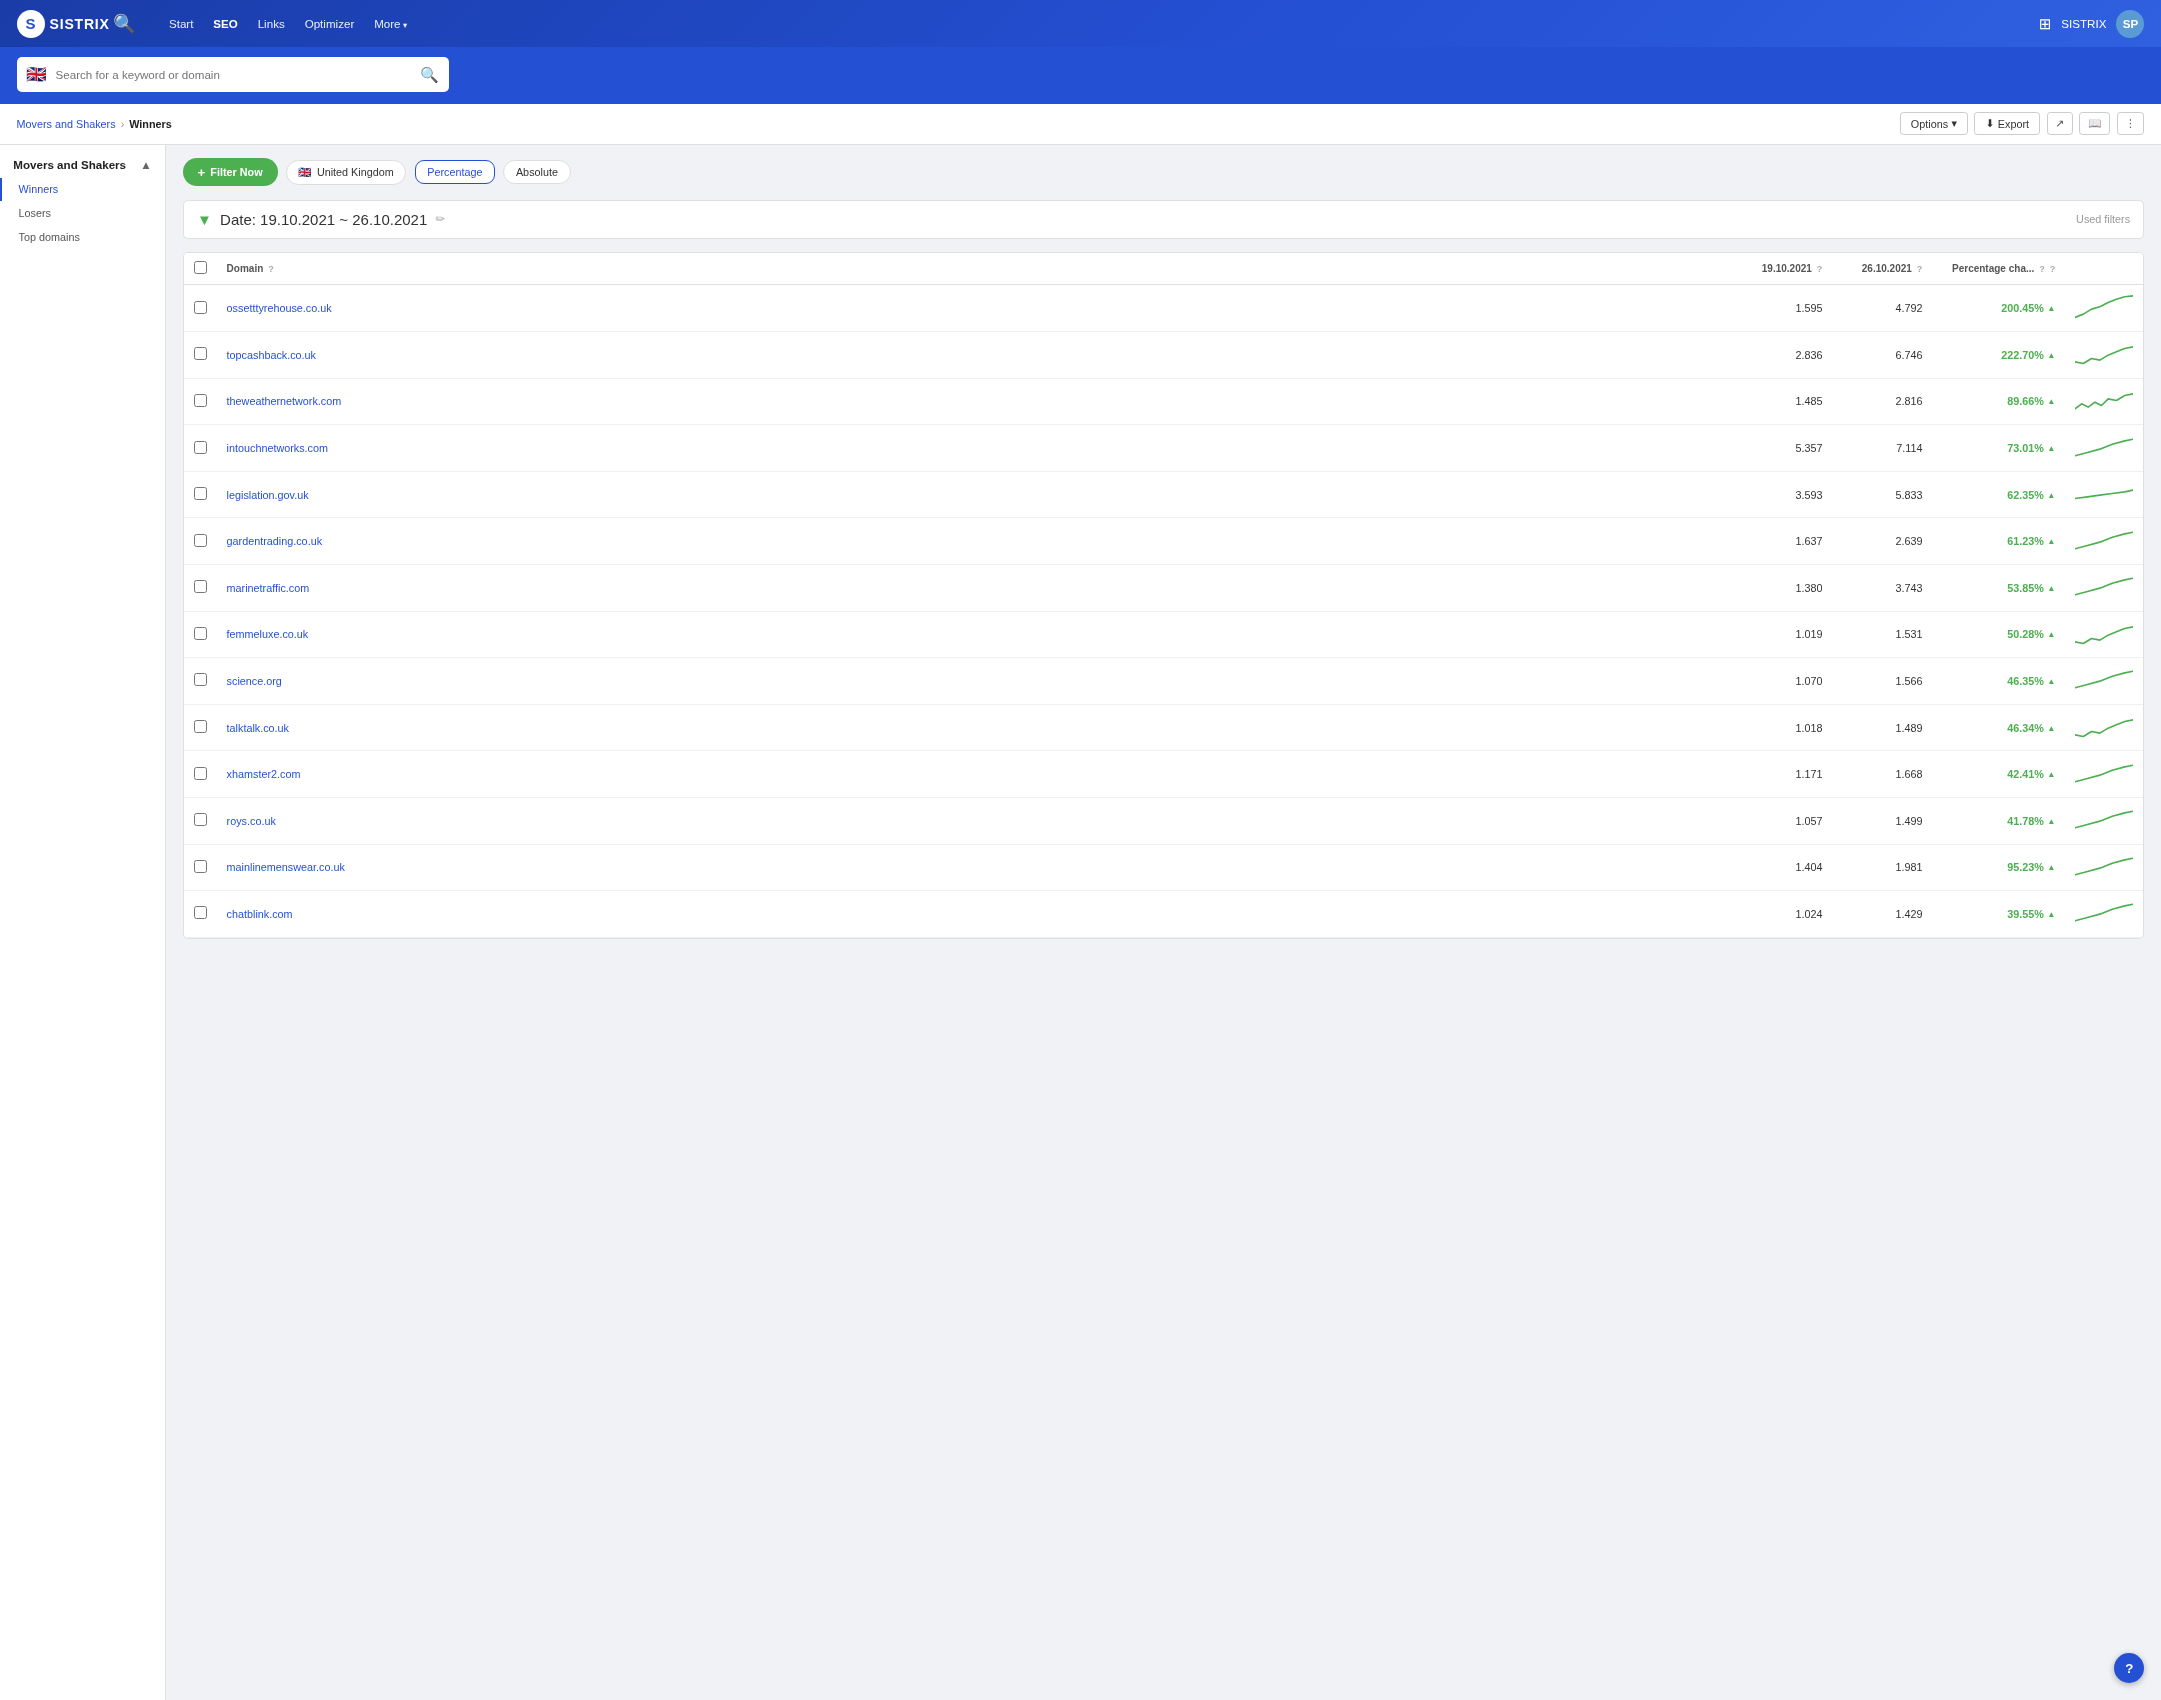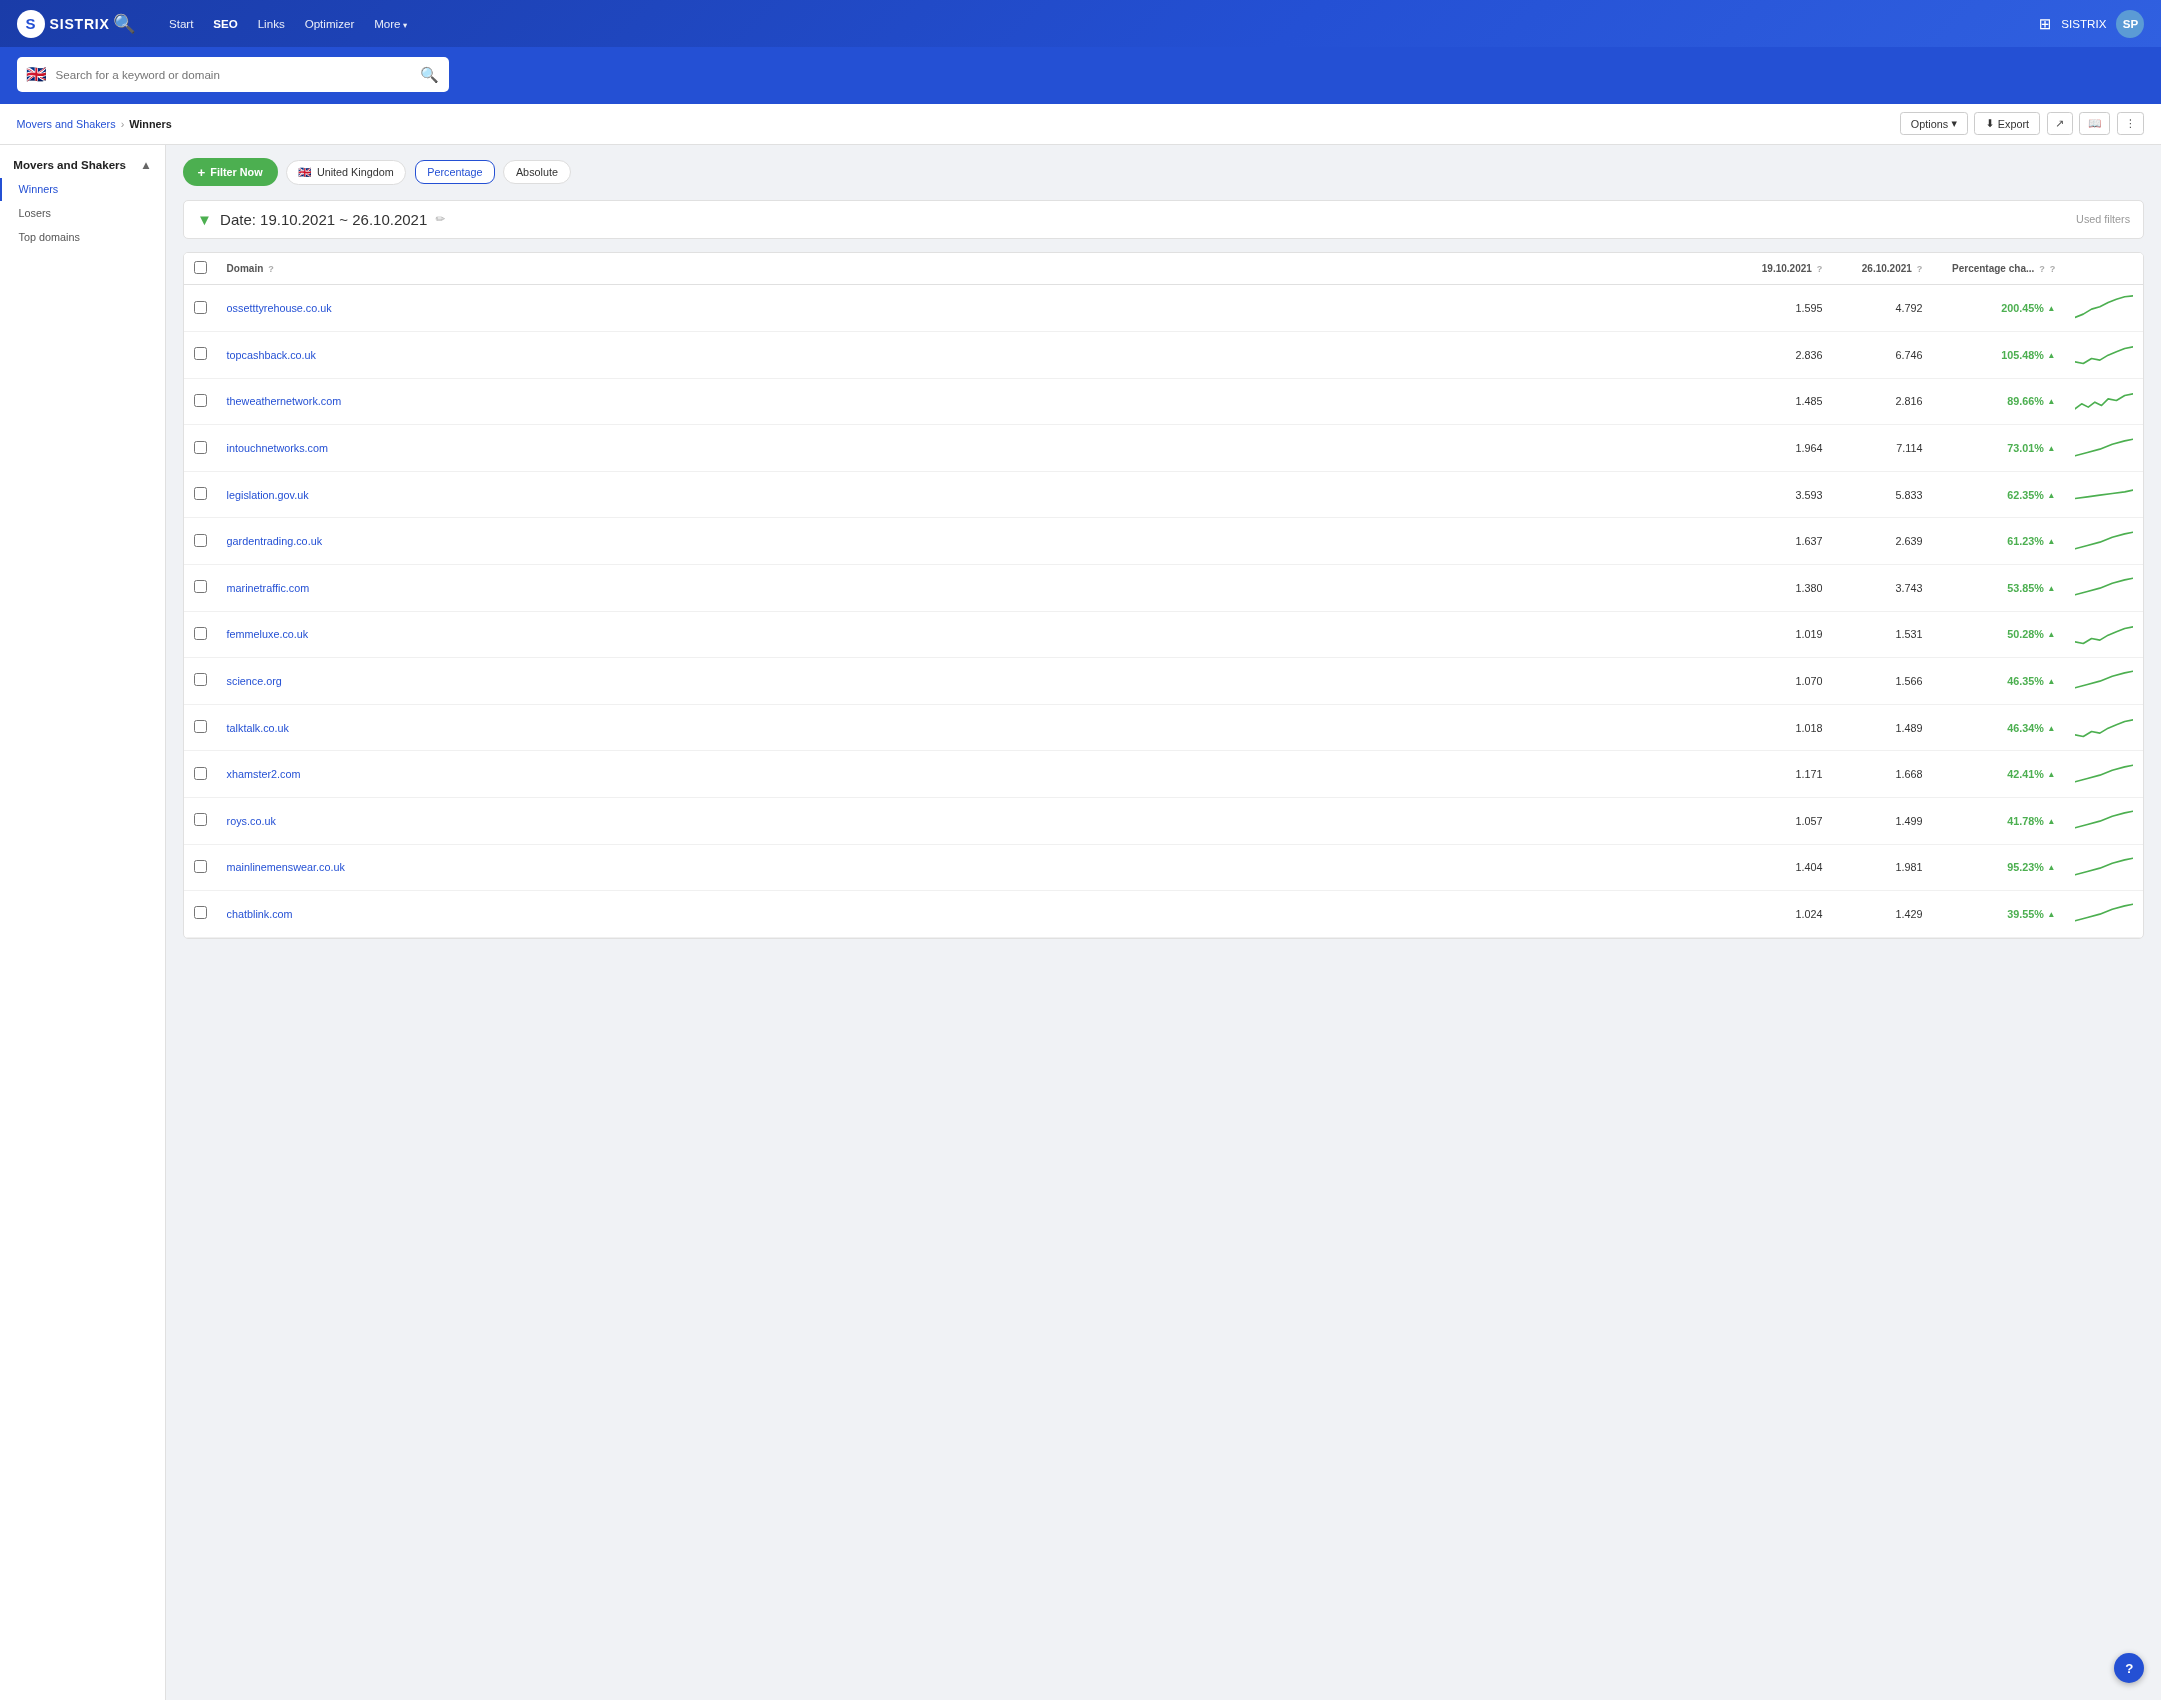--- a/index.html
+++ b/index.html
@@ -264,21 +264,21 @@
     <td class="checkbox-col">
       <input type="checkbox" style="">
     </td>
     <td class="domain-col">
       <a href="#" style="color:#2450d4;text-decoration:none;">topcashback.co.uk</a>
     </td>
     <td class="num-col right">2.836</td>
     <td class="num-col right">6.746</td>
     <td class="pct-col">
       <div class="pct-value">
-        <span>105.48%</span>
+        <span>222.70%</span>
         <span class="pct-arrow">▲</span>
       </div>
     </td>
     <td class="chart-col"><svg class="sparkline" viewBox="0 0 70 32" xmlns="http://www.w3.org/2000/svg">
     <path d="M0,26 L10,28 L20,22 L30,24 L40,18 L50,14 L60,10 L70,8" stroke="#4caf50" stroke-width="2" fill="none" stroke-linecap="round" stroke-linejoin="round"></path>
   </svg></td>
   </tr>
             <tr>
     <td class="checkbox-col">
       <input type="checkbox" style="">
@@ -298,21 +298,21 @@
     <path d="M0,26 L8,20 L16,24 L24,18 L32,22 L40,14 L50,16 L60,10 L70,8" stroke="#4caf50" stroke-width="2" fill="none" stroke-linecap="round" stroke-linejoin="round"></path>
   </svg></td>
   </tr>
             <tr>
     <td class="checkbox-col">
       <input type="checkbox" style="">
     </td>
     <td class="domain-col">
       <a href="#" style="color:#2450d4;text-decoration:none;">intouchnetworks.com</a>
     </td>
-    <td class="num-col right">1.964</td>
+    <td class="num-col right">5.357</td>
     <td class="num-col right">7.114</td>
     <td class="pct-col">
       <div class="pct-value">
         <span>73.01%</span>
         <span class="pct-arrow">▲</span>
       </div>
     </td>
     <td class="chart-col"><svg class="sparkline" viewBox="0 0 70 32" xmlns="http://www.w3.org/2000/svg">
     <path d="M0,26 L15,22 L30,18 L45,12 L60,8 L70,6" stroke="#4caf50" stroke-width="2" fill="none" stroke-linecap="round" stroke-linejoin="round"></path>
   </svg></td>

